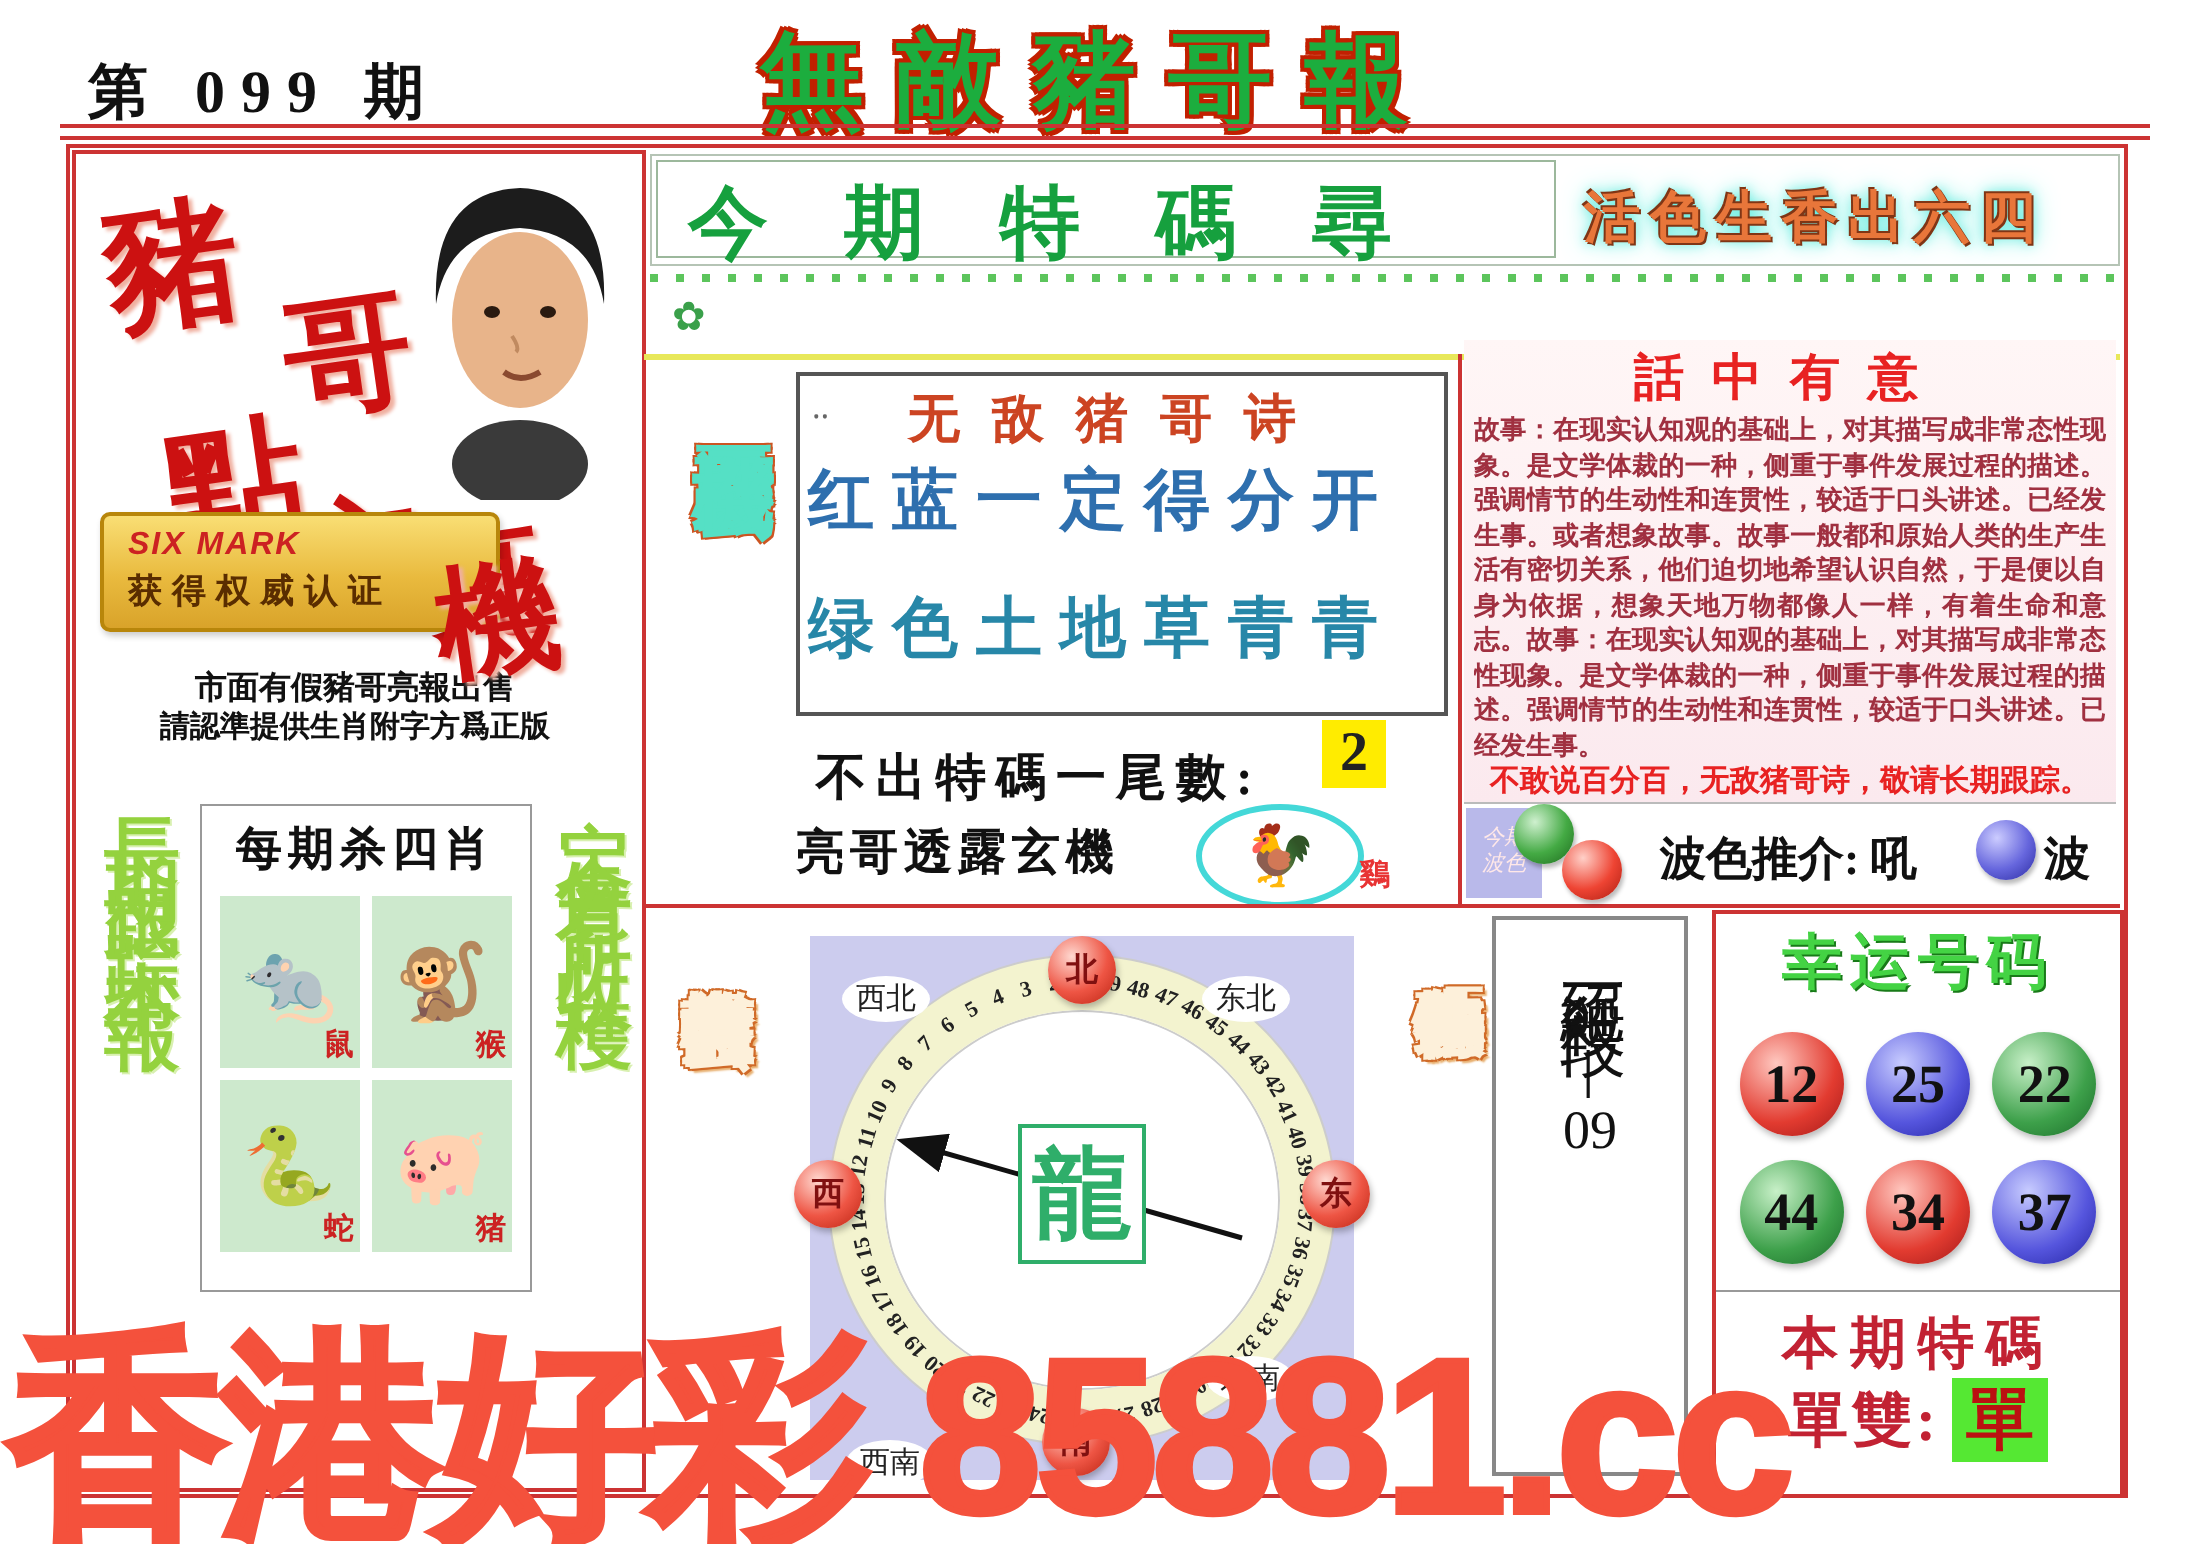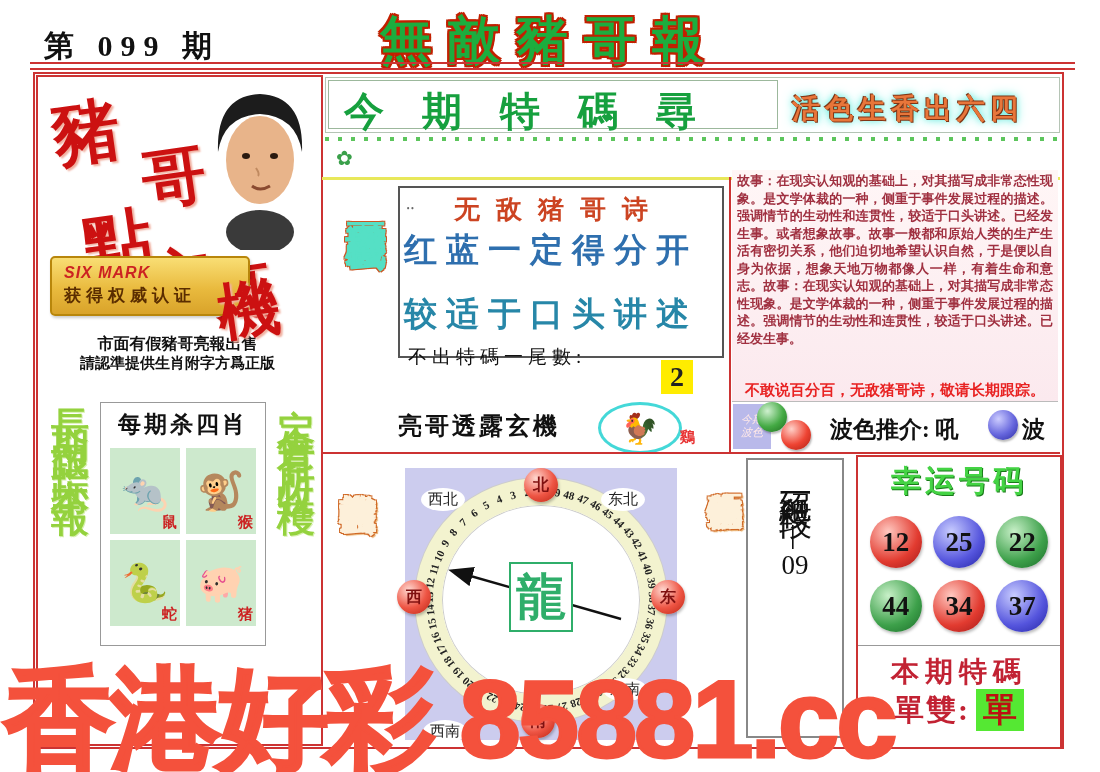--- a/index.html
+++ b/index.html
@@ -54,21 +54,21 @@
   
   .hollow-cyan{color:#55e0c5;font-weight:bold;
     text-shadow:-1px -1px 0 #cc5522,1px -1px 0 #cc5522,-1px 1px 0 #cc5522,1px 1px 0 #cc5522;}
   .hollow-orange{color:#fdf0da;font-weight:bold;
     text-shadow:-1px -1px 0 #d06a28,1px -1px 0 #d06a28,-1px 1px 0 #d06a28,1px 1px 0 #d06a28,2px 2px 1px #e8b070;}
   #poem-box{left:398px;top:186px;width:322px;height:168px;border:2px solid #555;background:#fff;}
   #poem-dots{left:406px;top:192px;color:#666;font-size:16px;}
   #poem-title{left:398px;top:192px;width:322px;text-align:center;font-size:26px;font-weight:bold;
     color:#cc4422;letter-spacing:16px;white-space:nowrap;}
   .poem-line{left:404px;width:316px;font-size:33px;font-weight:bold;letter-spacing:9px;white-space:nowrap;}
-  #tail-label{left:408px;top:344px;font-size:19px;font-weight:normal;color:#111;letter-spacing:5px;}
+  #tail-label{left:408px;top:372px;font-size:25px;font-weight:bold;color:#111;letter-spacing:5px;}
   #tail-value{left:661px;top:360px;background:#ffec00;padding:1px 9px;font-size:28px;font-weight:bold;color:#222;}
   #zodiac-label{left:398px;top:410px;font-size:24px;font-weight:bold;color:#111;letter-spacing:3px;}
   #zodiac-oval{left:598px;top:402px;width:78px;height:46px;border:3px solid #44d8d8;border-radius:50%;font-size:30px;}
   #zodiac-name{left:680px;top:428px;font-size:15px;font-weight:bold;color:#e83333;}
   #mid-divider{left:322px;top:452px;width:738px;height:2px;background:#cc3333;}
   #col-divider{left:729px;top:177px;width:2px;height:277px;background:#cc3333;}
 
   
   #wheel-square{left:405px;top:468px;width:272px;height:272px;background:#ccccee;}
   #wheel-ring{position:absolute;left:10px;top:10px;width:252px;height:244px;border:27px solid #f3f3cf;
@@ -82,21 +82,21 @@
     font-family:"Liberation Serif",serif;}
   #dragon{position:absolute;left:104px;top:94px;width:60px;height:66px;border:2px solid #2fae6a;background:#fff;
     color:#2fae6a;font-size:50px;font-weight:bold;display:flex;align-items:center;justify-content:center;
     font-family:"Liberation Serif",serif;}
 
   
   #story-box{left:732px;top:170px;width:326px;height:231px;
     background:linear-gradient(180deg,#fff6f6,#fbe9ee);overflow:hidden;}
   #story-title{width:100%;text-align:center;font-size:25px;font-weight:bold;color:#e82222;letter-spacing:14px;margin-top:2px;}
   #story-body{margin:2px 5px 0 5px;font-size:13px;line-height:17.5px;color:#a03040;font-weight:bold;
-    text-align:justify;height:180px;overflow:hidden;font-family:Liberation Serif, serif;}
+    text-align:justify;height:180px;overflow:hidden;font-family:Liberation Mono, monospace;}
   #story-footer{position:absolute;bottom:1px;width:100%;text-align:center;font-size:15px;font-weight:bold;color:#e82222;}
   #story-sep{left:732px;top:401px;width:326px;height:1px;background:#bbb;}
   #wave-label{left:733px;top:404px;width:38px;height:45px;background:#b9b9ea;color:#ffe8e8;
     font-size:11px;font-style:italic;text-align:center;line-height:13px;padding-top:9px;box-sizing:border-box;}
   .wave-ball{position:absolute;width:30px;height:30px;border-radius:50%;box-shadow:1px 2px 2px #0004;}
   .wb-green{background:radial-gradient(circle at 35% 30%,#cff0cf,#44aa44 55%,#1d6a1d);}
   .wb-red{background:radial-gradient(circle at 35% 30%,#ffd0c8,#ee4433 55%,#aa1d11);}
   .wb-blue{background:radial-gradient(circle at 35% 30%,#ccccff,#6666dd 55%,#2a2aa0);}
   #wave-text1{left:830px;top:414px;font-size:23px;font-weight:bold;color:#111;}
   #wave-text2{left:1022px;top:414px;font-size:23px;font-weight:bold;color:#111;}
@@ -201,21 +201,21 @@
   <div class="abs verse serif" style="top:159px;margin-top:41px;">個人有所思謹記勿喧嘩</div>
   <div class="abs" id="yellow-line"></div>
 
   <span class="abs" style="left:336px;top:146px;font-size:20px;color:#3aa04a;">✿</span>
   <div class="abs vtext hollow-cyan serif" style="left:338px;top:188px;font-size:42px;letter-spacing:1px;height:270px;">亮哥透露玄機</div>
 
   <div class="abs" id="poem-box"></div>
   <span class="abs" id="poem-dots">‥</span>
   <div class="abs poem-line serif" style="top:228px;color:#2e6fae;">红蓝一定得分开</div>
   <div class="abs serif" id="poem-title">无敌猪哥诗</div>
-  <div class="abs poem-line serif" style="top:292px;color:#2787a8;">较适于口头讲述</div>
+  <div class="abs poem-line serif" style="top:292px;color:#2787a8;">绿色土地草青青</div>
 
   <div class="abs serif" id="tail-label">不出特碼一尾數:</div>
   <div class="abs serif" id="tail-value">2</div>
   <div class="abs serif" id="zodiac-label">亮哥透露玄機</div>
   <div class="abs flexc" id="zodiac-oval">
       <span>🐓</span>
     </div>
   <div class="abs serif" id="zodiac-name">鷄</div>
 
   <div class="abs" id="col-divider"></div>
@@ -290,20 +290,21 @@
     <div class="cball" style="left:116px;top:236px;">南</div>
     <div class="cball" style="left:-8px;top:112px;">西</div>
     <div class="cball" style="left:246px;top:112px;">东</div>
     <div class="coval" style="left:16px;top:20px;">西北</div>
     <div class="coval" style="left:196px;top:20px;">东北</div>
     <div class="coval" style="left:18px;top:210px;margin-top:42px;">西南</div>
     <div class="coval" style="left:198px;top:210px;">东南</div>
   </div>
 
   <div class="abs" id="story-box">
+    <div id="story-title" class="serif">話中有意</div>
     <div id="story-body">故事：在现实认知观的基础上，对其描写成非常态性现象。是文学体裁的一种，侧重于事件发展过程的描述。强调情节的生动性和连贯性，较适于口头讲述。已经发生事。或者想象故事。故事一般都和原始人类的生产生活有密切关系，他们迫切地希望认识自然，于是便以自身为依据，想象天地万物都像人一样，有着生命和意志。故事：在现实认知观的基础上，对其描写成非常态性现象。是文学体裁的一种，侧重于事件发展过程的描述。强调情节的生动性和连贯性，较适于口头讲述。已经发生事。</div>
     <div id="story-footer" class="serif">不敢说百分百，无敌猪哥诗，敬请长期跟踪。</div>
   </div>
   <div class="abs" id="story-sep"></div>
 
   <div class="abs serif" id="wave-label">
     <span>今期</span><br>
     <span>波色</span>
   </div>
   <div class="abs wave-ball wb-green" style="left:757px;top:402px;"></div>

